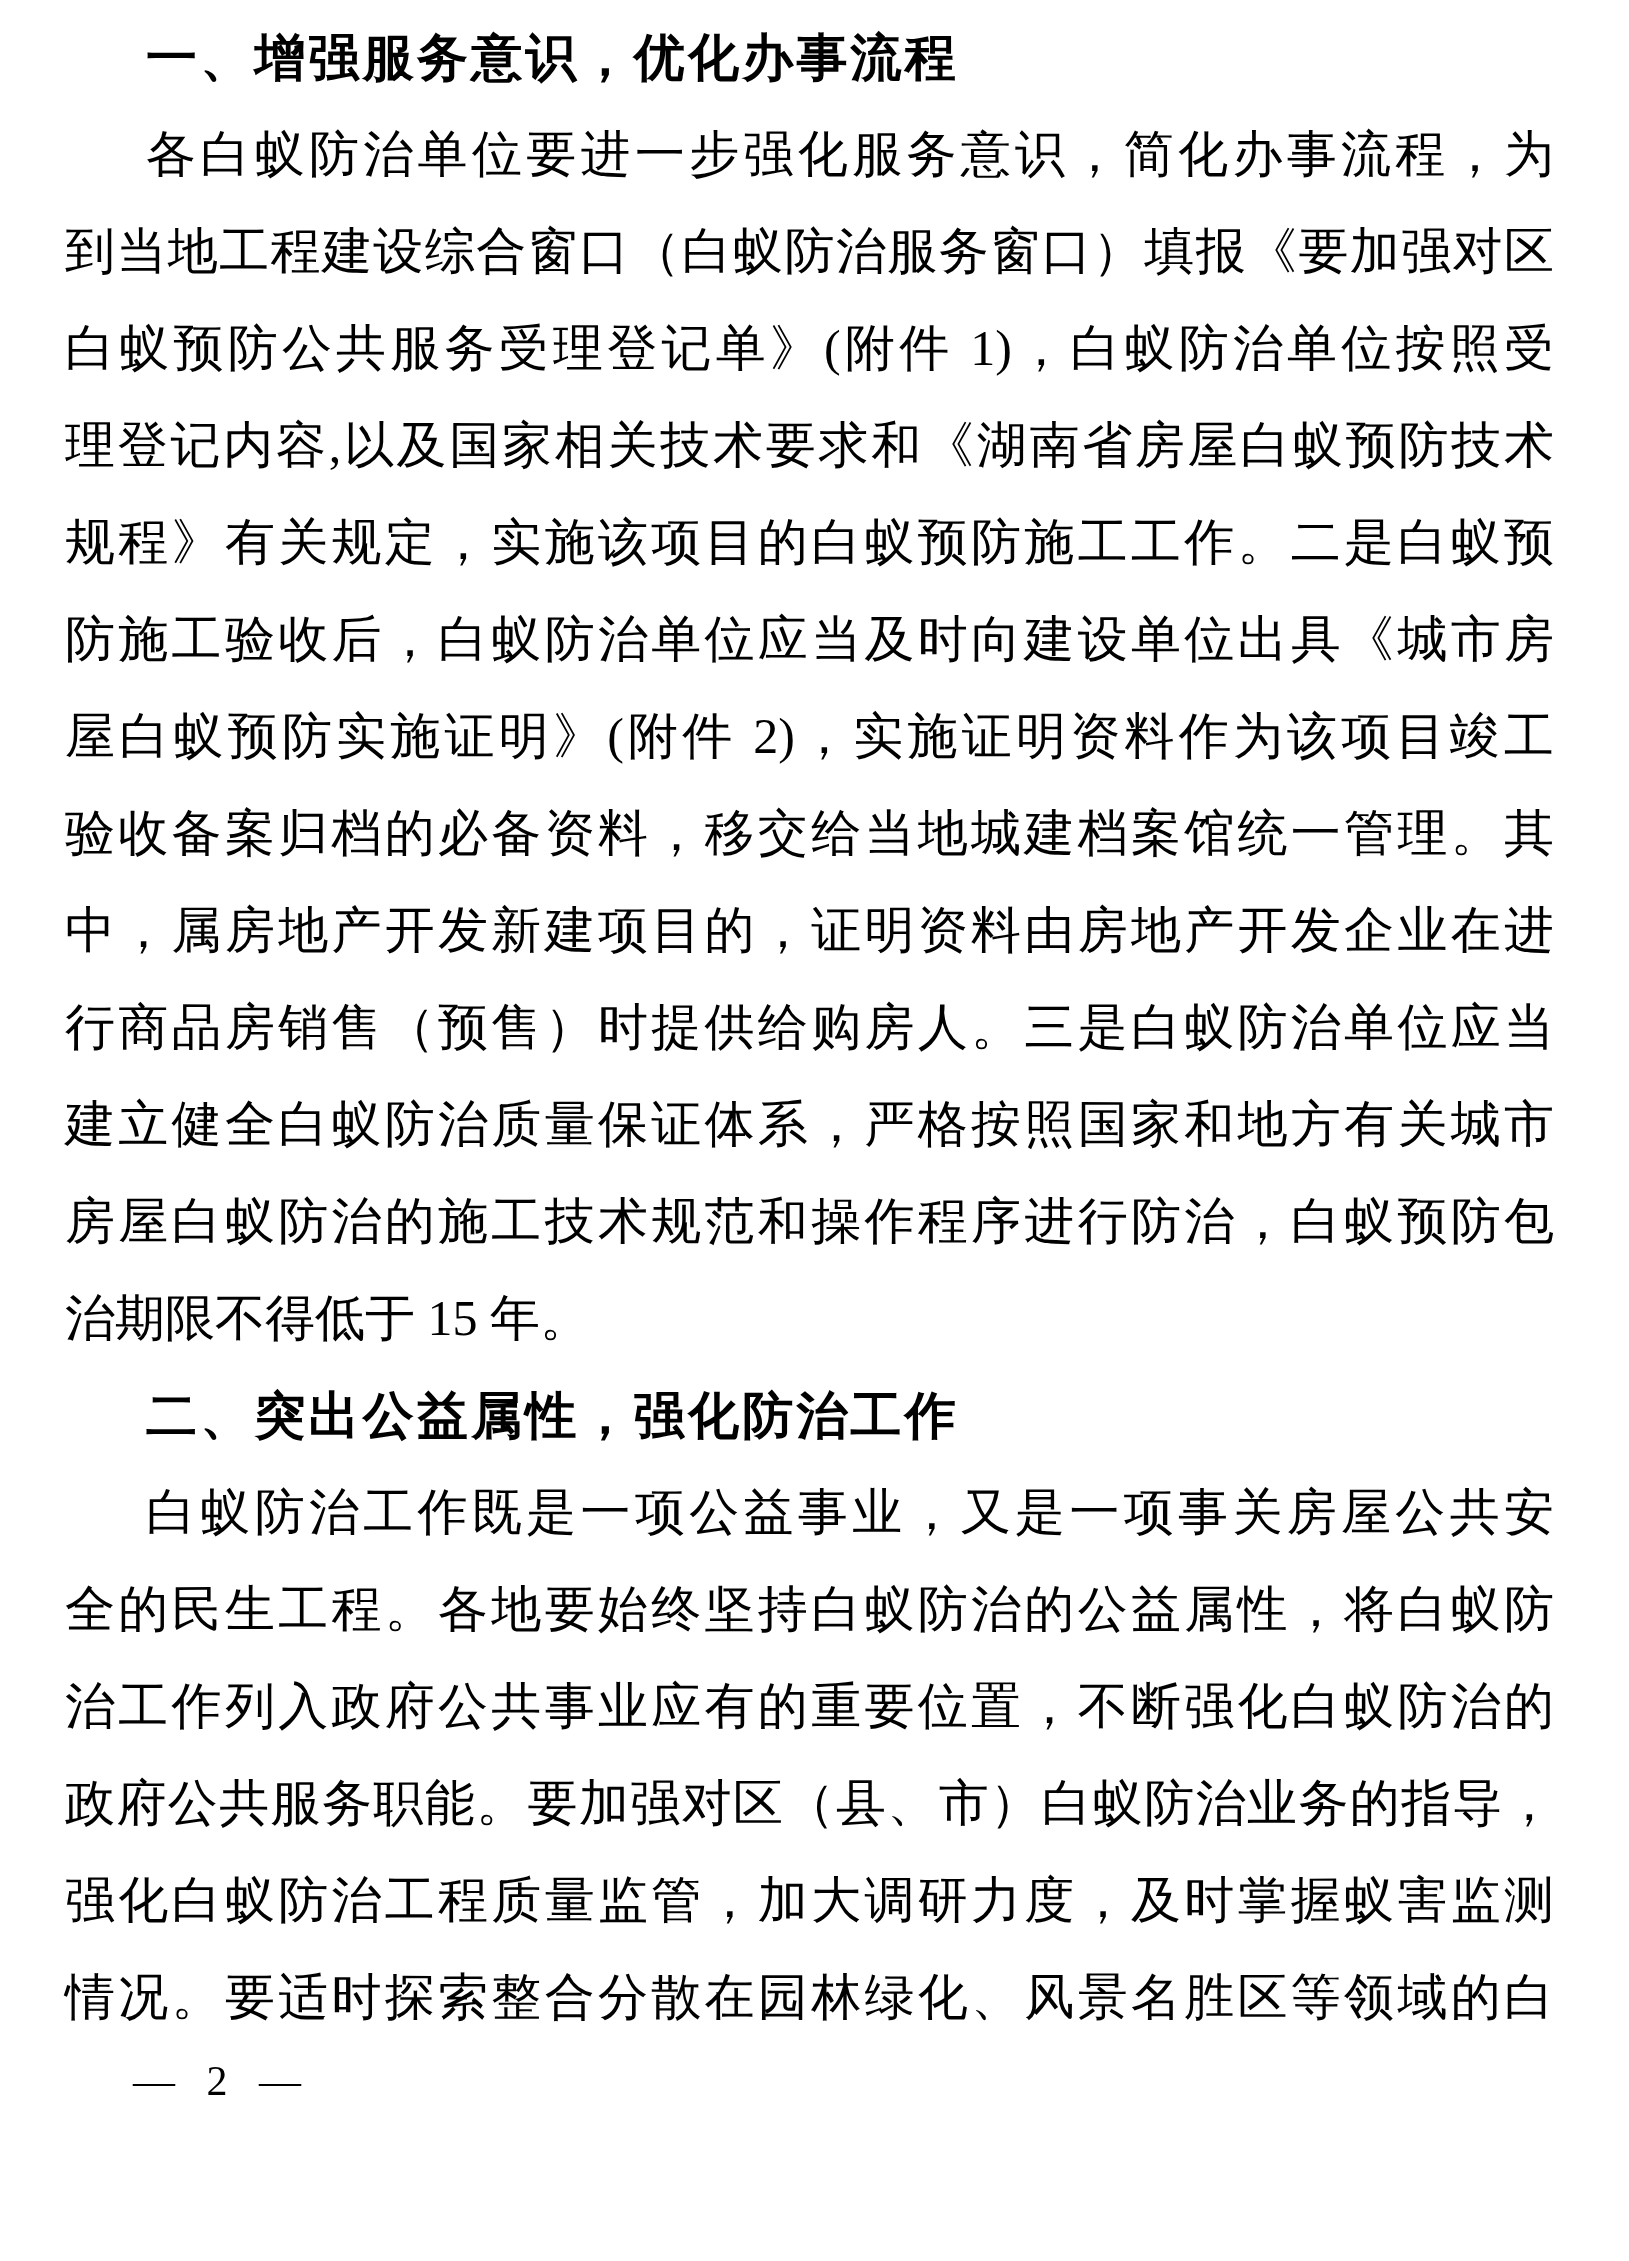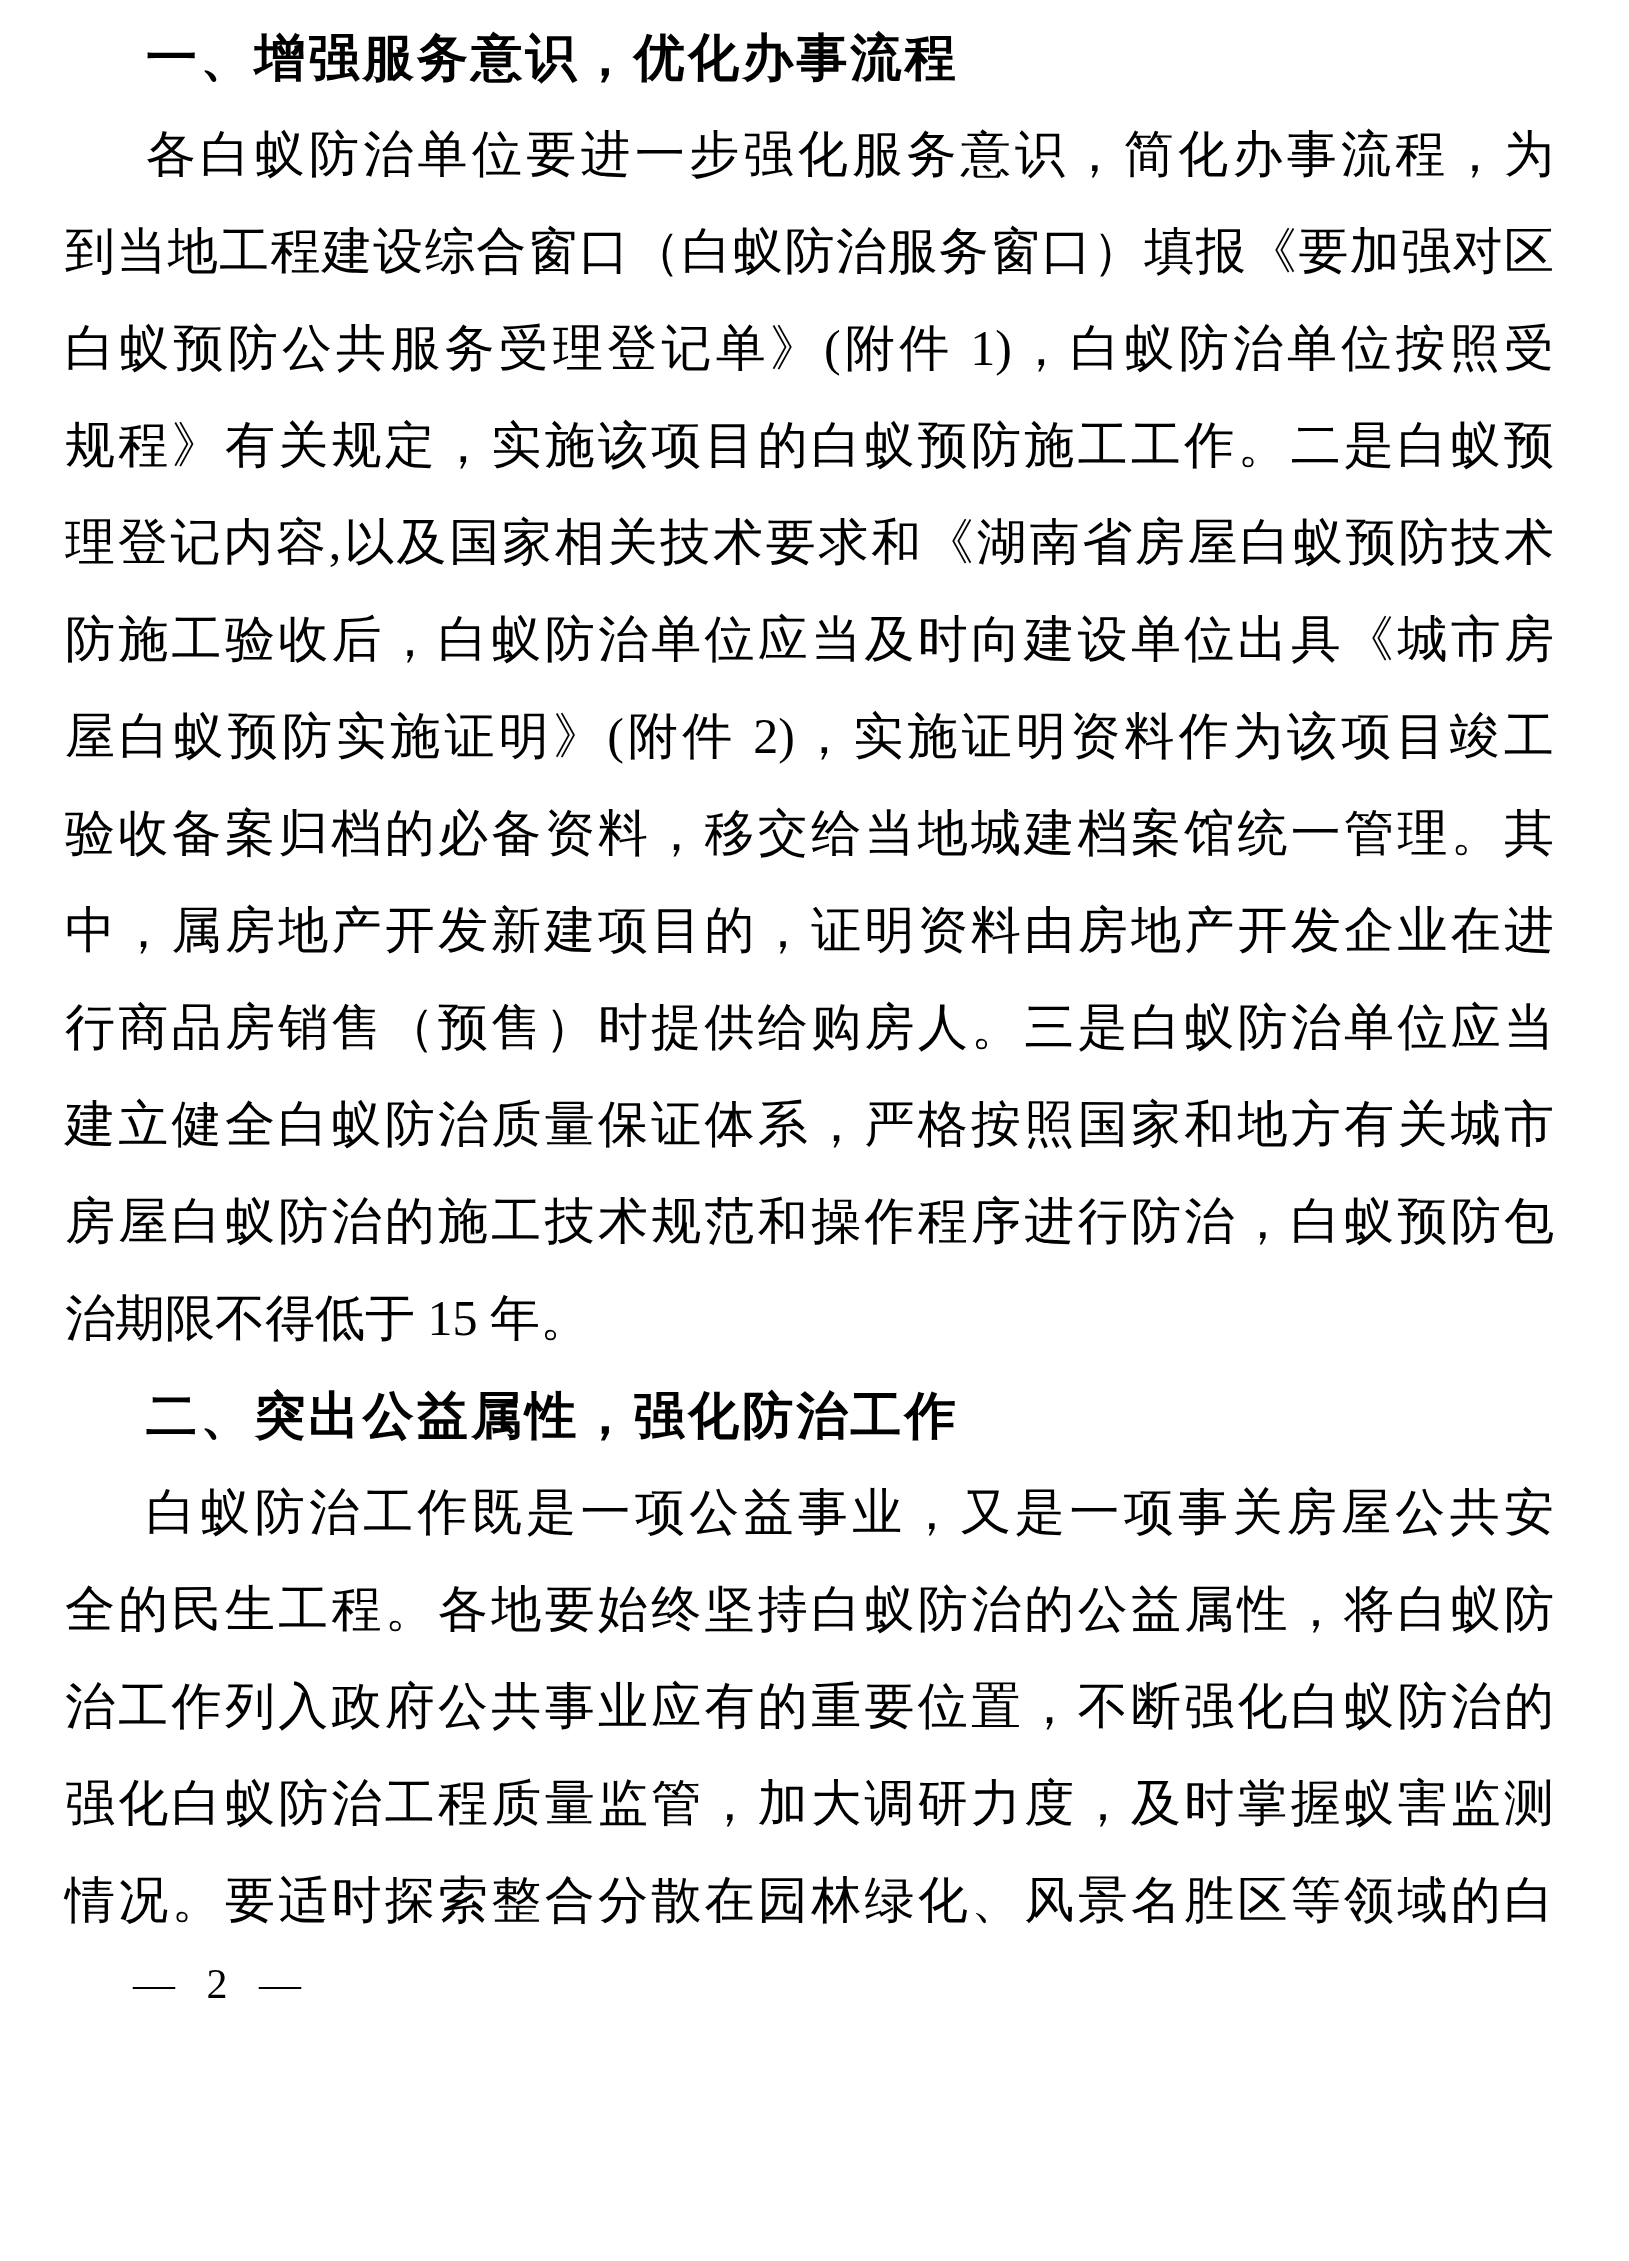--- a/index.html
+++ b/index.html
@@ -53,31 +53,32 @@
   }
 </style>
 </head>
 <body>
 
 <div class="page">
   <div class="line h ind">一、增强服务意识，优化办事流程</div>
   <div class="line j ind">各白蚁防治单位要进一步强化服务意识，简化办事流程，为</div>
   <div class="line j">到当地工程建设综合窗口（白蚁防治服务窗口）填报《要加强对区</div>
   <div class="line j">白蚁预防公共服务受理登记单》(附件 1)，白蚁防治单位按照受</div>
+  <div class="line j">理登记内容,以及国家相关技术要求和《湖南省房屋白蚁预防技术</div>
   <div class="line j">规程》有关规定，实施该项目的白蚁预防施工工作。二是白蚁预</div>
-  <div class="line j">理登记内容,以及国家相关技术要求和《湖南省房屋白蚁预防技术</div>
   <div class="line j">防施工验收后，白蚁防治单位应当及时向建设单位出具《城市房</div>
   <div class="line j">屋白蚁预防实施证明》(附件 2)，实施证明资料作为该项目竣工</div>
   <div class="line j">验收备案归档的必备资料，移交给当地城建档案馆统一管理。其</div>
   <div class="line j">中，属房地产开发新建项目的，证明资料由房地产开发企业在进</div>
   <div class="line j">行商品房销售（预售）时提供给购房人。三是白蚁防治单位应当</div>
   <div class="line j">建立健全白蚁防治质量保证体系，严格按照国家和地方有关城市</div>
   <div class="line j">房屋白蚁防治的施工技术规范和操作程序进行防治，白蚁预防包</div>
   <div class="line">治期限不得低于 15 年。</div>
   <div class="line h ind">二、突出公益属性，强化防治工作</div>
   <div class="line j ind">白蚁防治工作既是一项公益事业，又是一项事关房屋公共安</div>
   <div class="line j">全的民生工程。各地要始终坚持白蚁防治的公益属性，将白蚁防</div>
   <div class="line j">治工作列入政府公共事业应有的重要位置，不断强化白蚁防治的</div>
+  <div class="line j">政府公共服务职能。要加强对区（县、市）白蚁防治业务的指导，</div>
   <div class="line j">强化白蚁防治工程质量监管，加大调研力度，及时掌握蚁害监测</div>
   <div class="line j">情况。要适时探索整合分散在园林绿化、风景名胜区等领域的白</div>
   <div class="footer">— 2 —</div>
 </div>
 
 
 </body></html>

